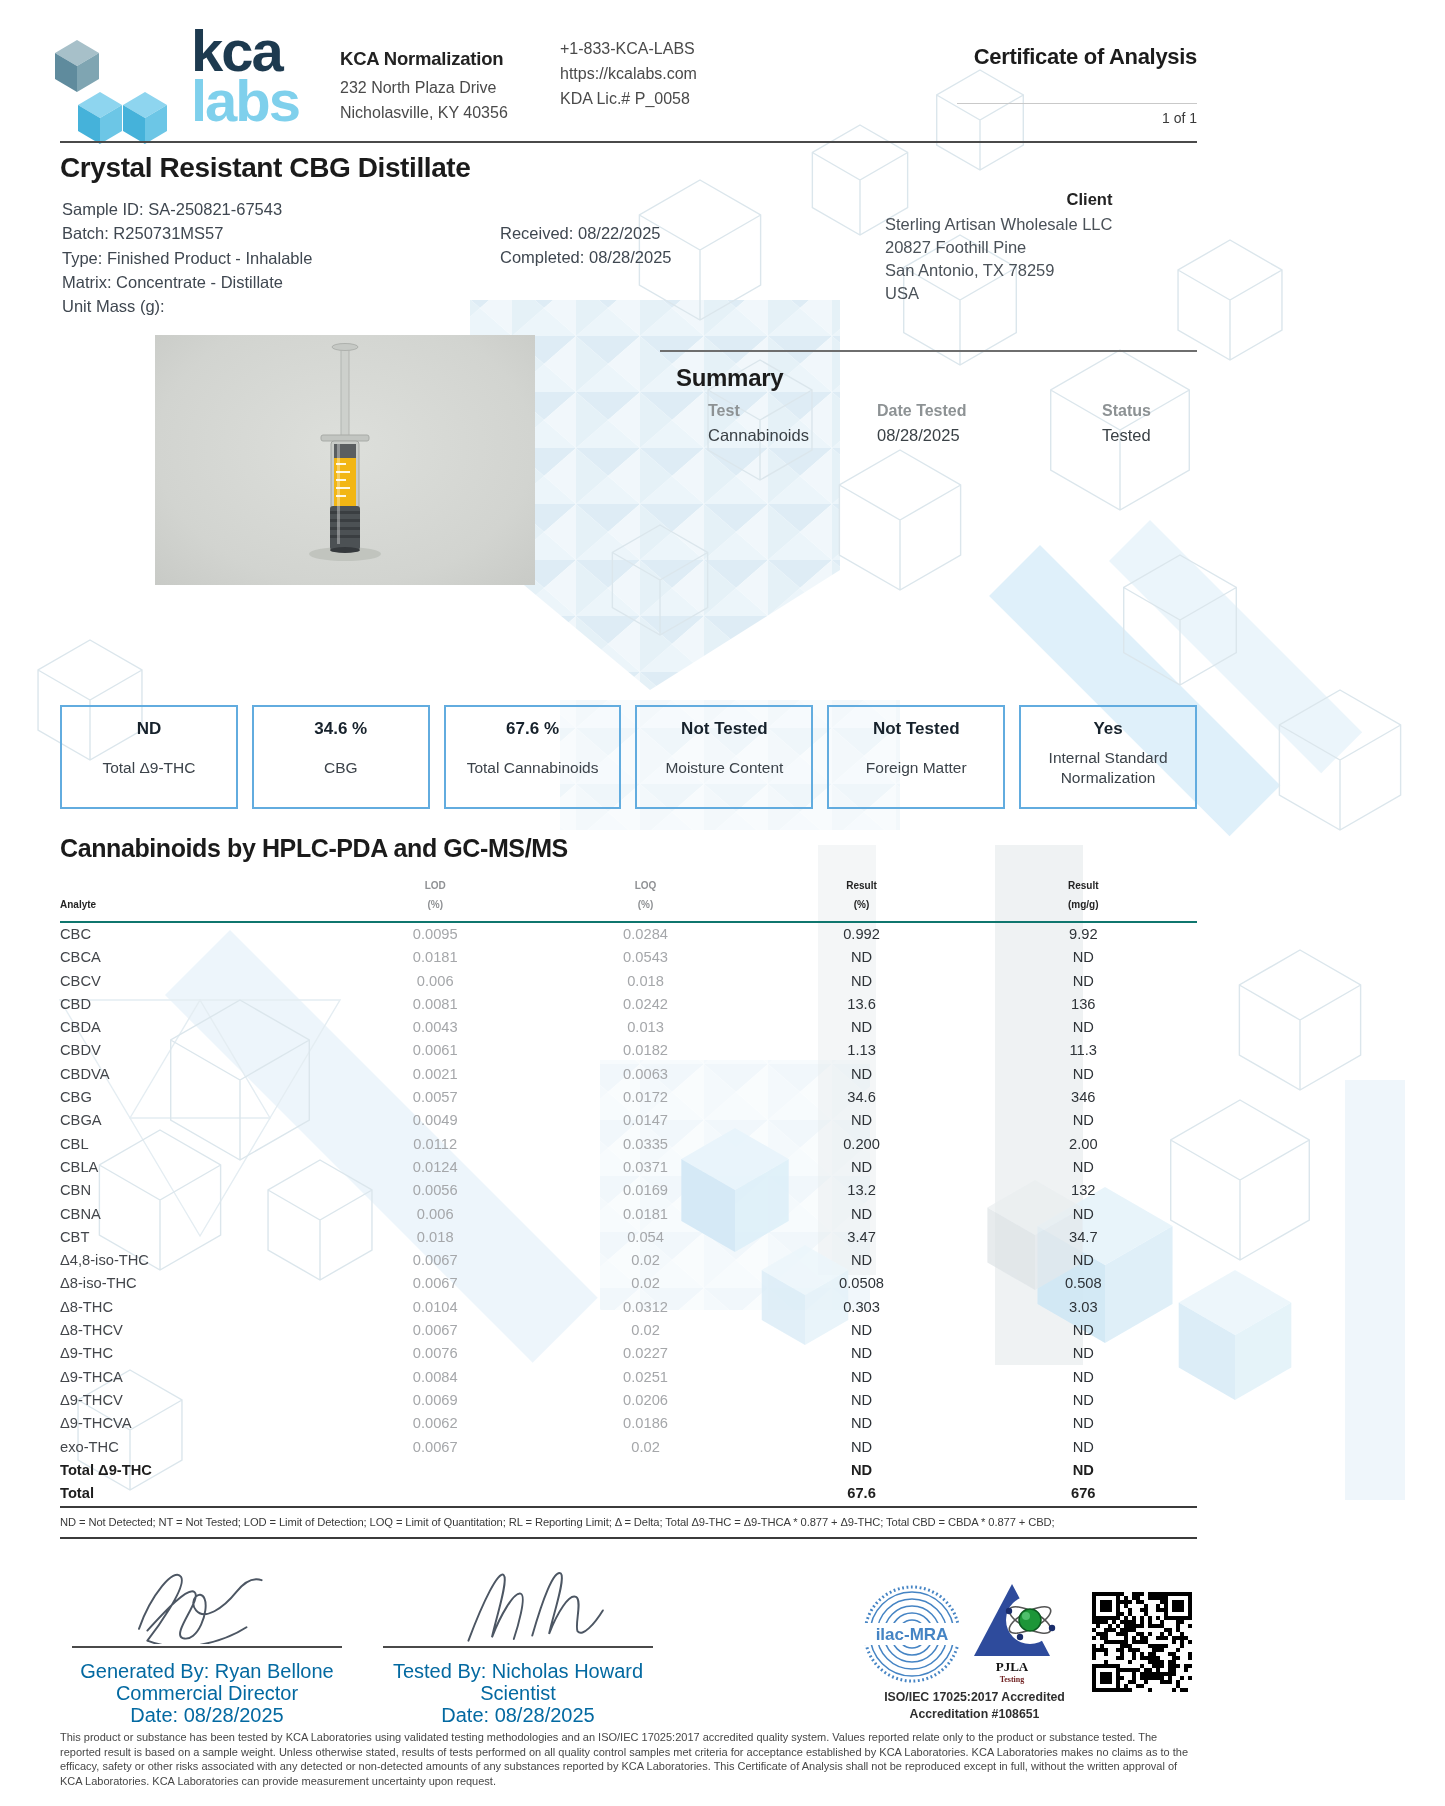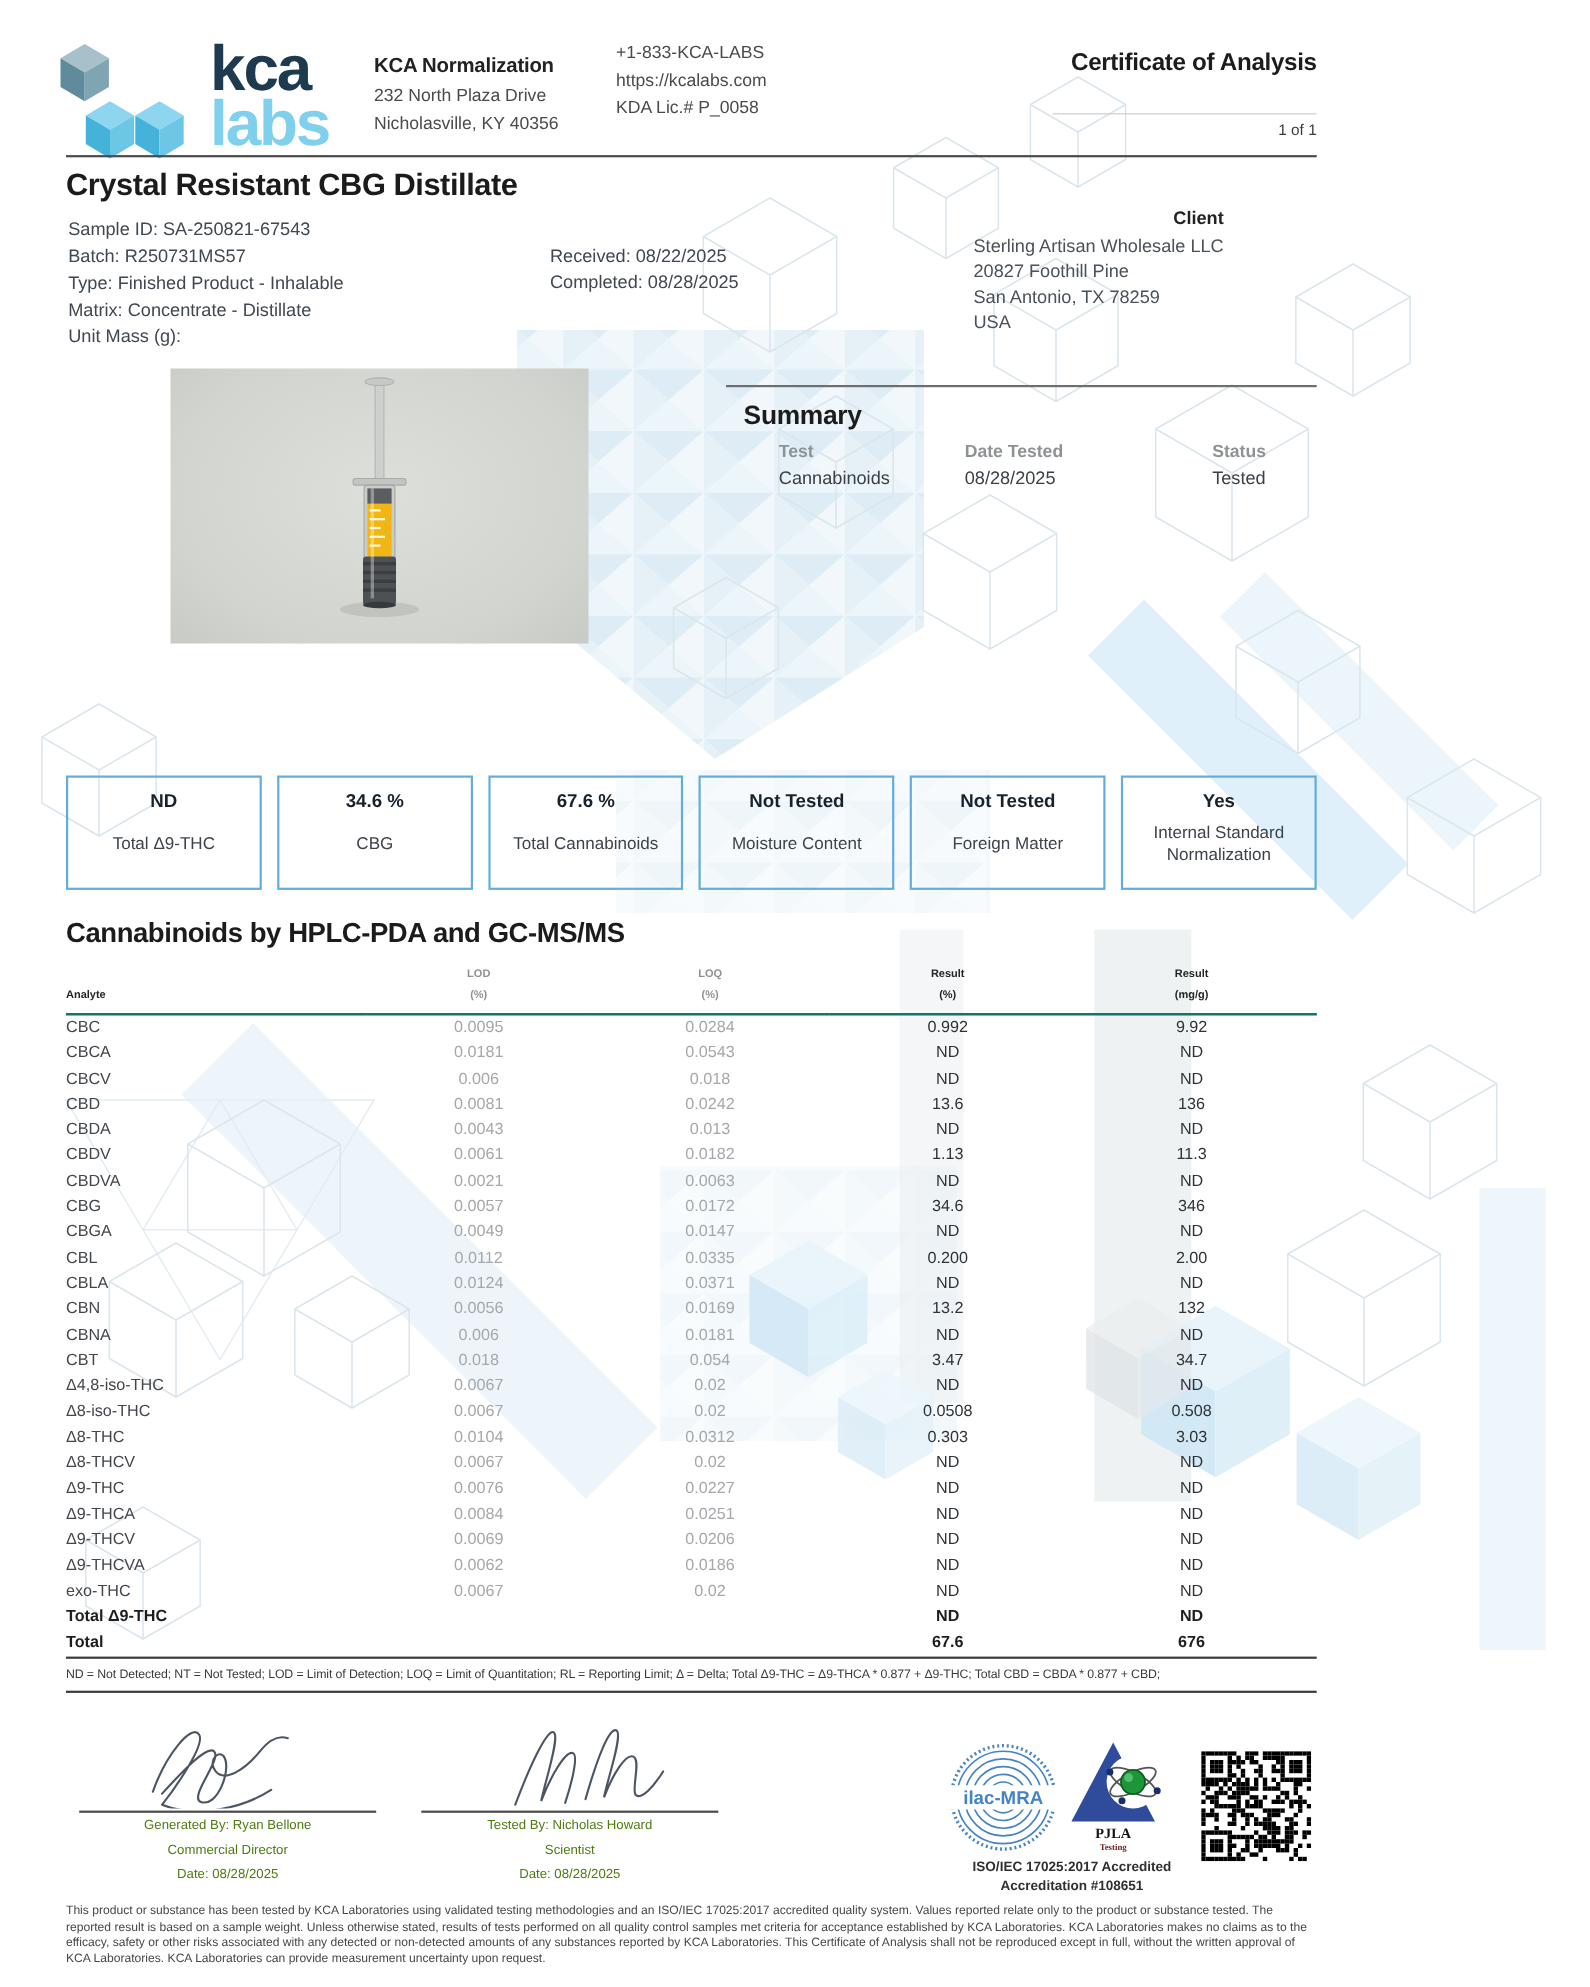--- a/index.html
+++ b/index.html
@@ -6,21 +6,21 @@
   html,body{margin:0;padding:0;background:#ffffff;}
   body{width:1445px;font-family:"Liberation Sans",sans-serif;-webkit-font-smoothing:antialiased;}
   .page{position:relative;width:1445px;height:1806px;background:#ffffff;overflow:hidden;}
   .abs{position:absolute;}
   
   #wm{position:absolute;left:0;top:0;z-index:0;pointer-events:none;}
   .content{position:absolute;left:0;top:0;width:1445px;height:1806px;z-index:1;}
 
   
   .logo-wrap{left:45px;top:26px;display:flex;align-items:flex-start;}
-  .logo-text{margin-left:18px;font-weight:700;letter-spacing:-2px;line-height:50px;margin-top:12px;}
+  .logo-text{margin-left:18px;font-weight:700;letter-spacing:-2px;line-height:50px;margin-top:0;}
   .logo-text .kca{font-size:58px;color:var(--dark-navy,#1d3a4f);}
   .logo-text .labs{font-size:58px;color:var(--light-blue,#7fd0ec);}
   .labinfo{left:340px;top:46px;font-size:16px;color:#4a4a4a;line-height:25px;}
   .labinfo .labname{font-size:18.5px;font-weight:700;color:#222;margin-bottom:4px;letter-spacing:-0.2px;}
   .contact{left:560px;top:36px;font-size:16px;color:#4a4a4a;line-height:25px;}
   .certtitle{left:697px;top:44px;width:500px;text-align:right;font-size:22px;font-weight:700;color:#1c1c1c;letter-spacing:-0.3px;}
   .pageline{left:957px;top:103px;width:240px;border-top:1px solid #c9c9c9;}
   .pagenum{left:957px;top:110px;width:240px;text-align:right;font-size:14px;color:#3a3a3a;}
   .mainrule{left:60px;top:141px;width:1137px;border-top:2px solid #4a4a4a;}
 
@@ -69,21 +69,21 @@
   .tbl-bottom{border-top:2.5px solid #3b3b3b;margin-top:1px;}
   .footnote{margin-top:8px;font-size:11.2px;color:#3a3a3a;letter-spacing:-0.1px;}
   .foot-rule{border-top:2px solid #3b3b3b;margin-top:9px;}
 
   
   .sigblock{top:1560px;width:270px;text-align:center;}
   .sigblock.s1{left:72px;}
   .sigblock.s2{left:383px;}
   .sigsvg{height:84px;display:block;margin:0 auto;}
   .sigline{border-top:2px solid #4a4a4a;margin-top:2px;}
-  .sigtext{font-size:12px;color:#4d7c0f;line-height:22px;margin-top:0;}
+  .sigtext{font-size:20px;color:#0369a1;line-height:22px;margin-top:12px;}
 
   .accred{left:862px;top:1576px;width:225px;text-align:center;}
   .accred .logos{display:flex;justify-content:flex-start;align-items:flex-end;gap:6px;}
   .accred .cap{font-size:12.3px;font-weight:700;color:#2f2f2f;line-height:16.5px;margin-top:5px;}
   .qr{left:1092px;top:1592px;width:100px;height:100px;}
 
   .disclaimer{left:60px;top:1730px;width:1140px;font-size:11px;line-height:14.5px;color:#474747;}
 </style>
 </head>
 <body>

